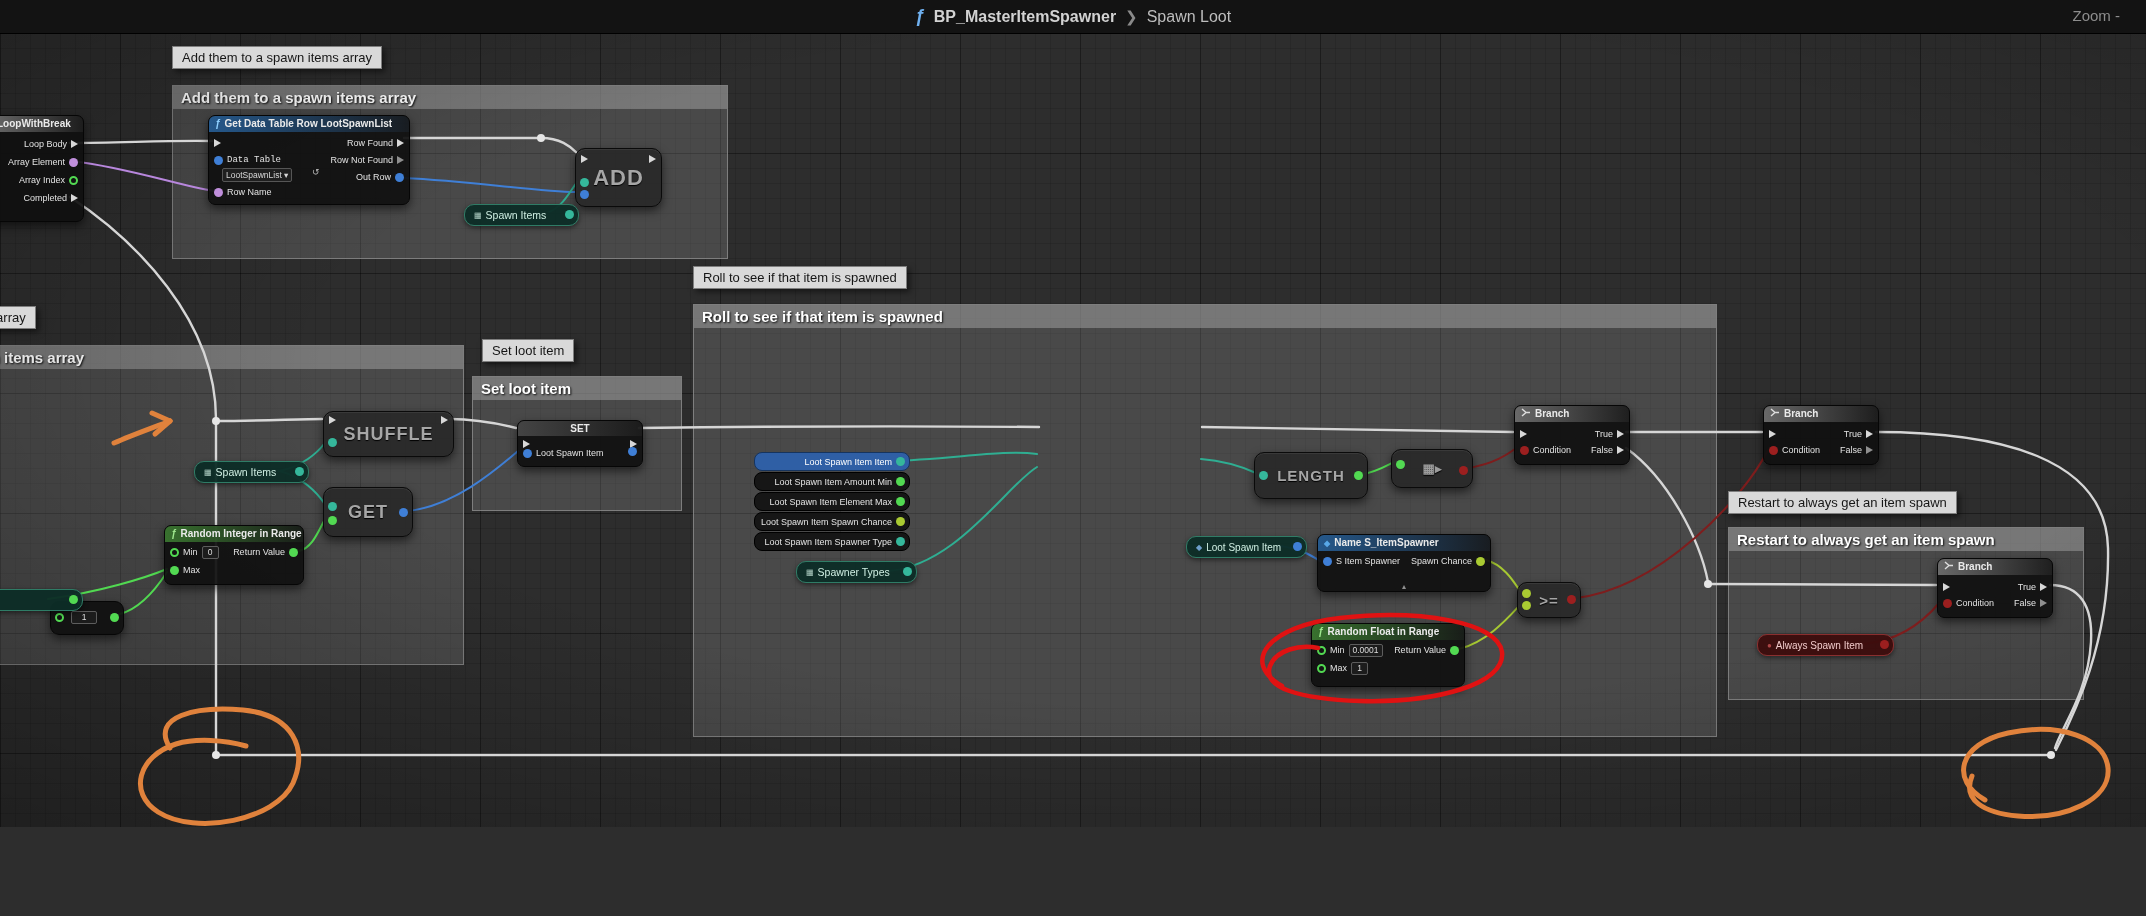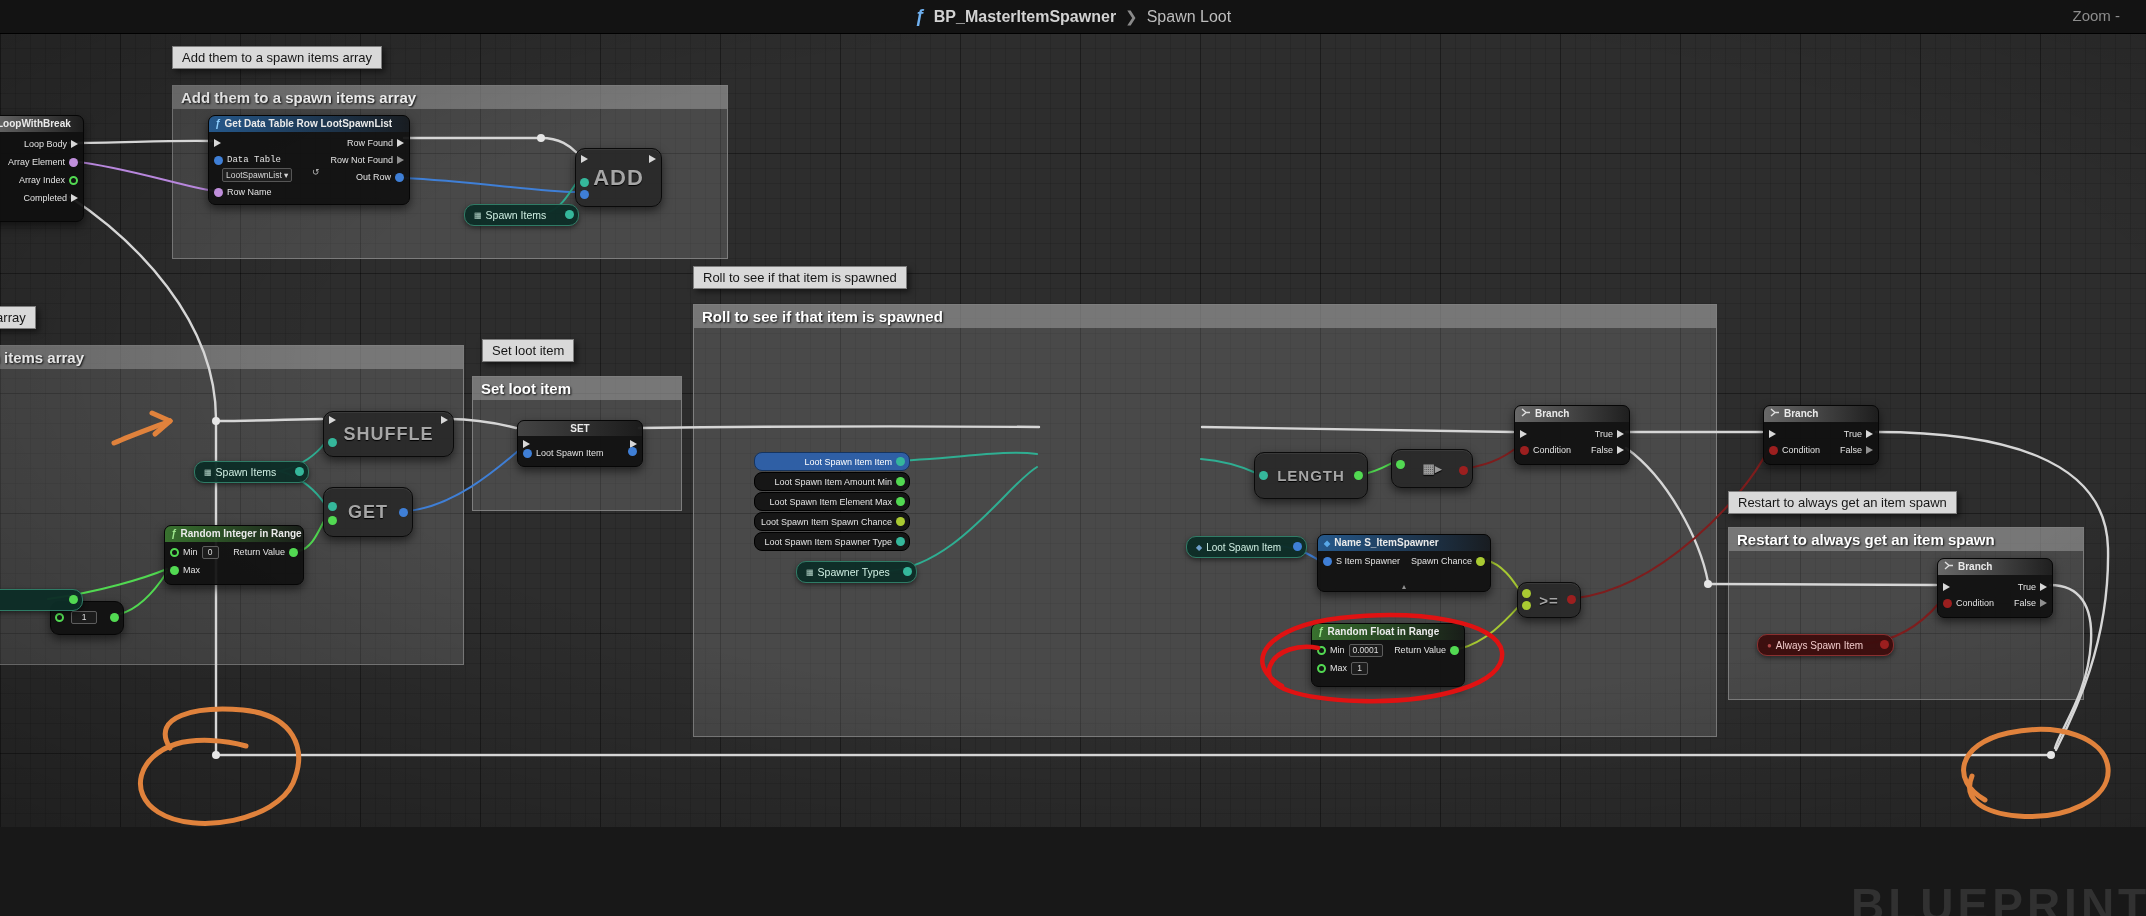--- a/index.html
+++ b/index.html
@@ -453,16 +453,13 @@
   </svg>
 
   <div class="topbar">
     <span class="fico">ƒ</span>
     <span class="bp">BP_MasterItemSpawner</span>
     <span class="sep">❯</span>
     <span class="page">Spawn Loot</span>
   </div>
   <span class="zoomlbl">Zoom -</span>
 
-  <div class="bottomband">
-    <div class="watermark" style="top:51px;left:1851px;position:absolute;">BLUEPRINT</div>
-  </div>
 </div>
 
 </body></html>

